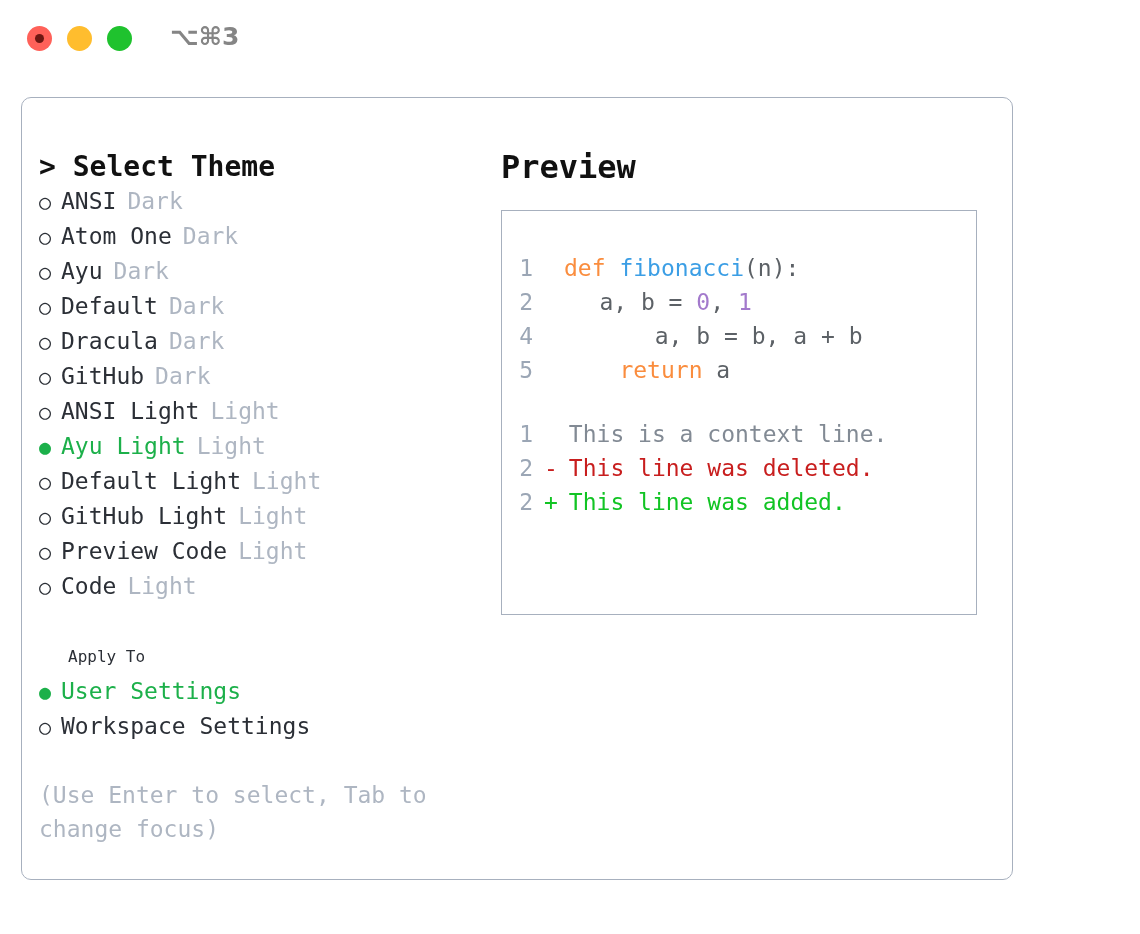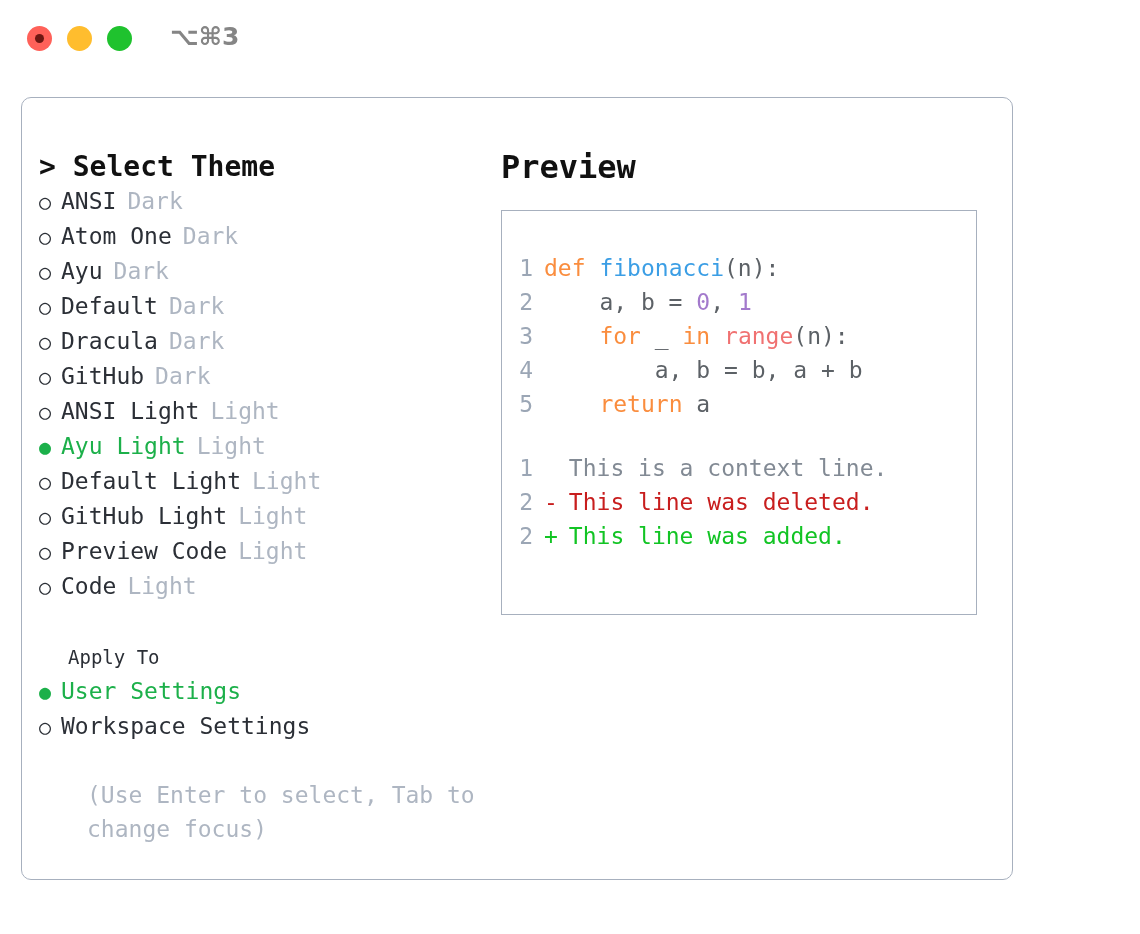--- a/index.html
+++ b/index.html
@@ -118,35 +118,34 @@
   }
   .opt-row.selected .opt-bullet { color: #1cb04a; }
   .opt-name { color: #2b2f36; }
   .opt-row.selected .opt-name { color: #1cb04a; }
   .opt-variant { color: #aeb6c2; }
   .opt-gap { display: inline-block; width: 11px; }
 
   .group-gap { height: 36px; }
 
   .subsection-title {
-    font-size: 19px;
+    font-size: 16px;
     color: #2b2f36;
     line-height: 34px;
     padding-left: 29px;
     white-space: pre;
   }
 
   .hint {
     margin-top: 34px;
     font-size: 23px;
     color: #aeb6c2;
     line-height: 34px;
     width: 405px;
     white-space: pre-wrap;
-    margin-left: 48px;
   }
 
   
   .right-col {
     position: absolute;
     left: 479px;
     top: 52px;
     width: 490px;
   }
   .preview-label {
@@ -177,21 +176,21 @@
     white-space: pre;
   }
   .lineno {
     color: #9ba6b5;
     display: inline-block;
     width: 14px;
     text-align: right;
   }
   .code-text { margin-left: 11px; }
 
-  .tok-kw   { color: #fa8d3e; }
+  .tok-kw   { color: #fa8d3e; margin-left: 20px; }
   .tok-fn   { color: #3b9ee5; }
   .tok-num  { color: #a37acc; }
   .tok-bi   { color: #f07171; }
   .tok-pl   { color: #5c6166; }
 
   .diff-gap { height: 30px; }
   .diff-ctx { color: #828a94; }
   .diff-del { color: #c81e1e; }
   .diff-add { color: #12c424; }
   .diff-mark { display: inline-block; width: 11px; }
@@ -245,21 +244,20 @@
       </div>
 
       <div class="right-col">
         <div class="preview-label">Preview</div>
 
         <div class="preview-box">
           <div class="code-area">
             <div id="code-block">
                 <div class="code-line"><span class="lineno">1</span><span class="code-text"><span class="tok-kw">def </span><span class="tok-fn">fibonacci</span><span class="tok-pl">(n):</span></span></div>
                 <div class="code-line"><span class="lineno">2</span><span class="code-text"><span class="tok-pl">    a, b = </span><span class="tok-num">0</span><span class="tok-pl">, </span><span class="tok-num">1</span></span></div>
-                <div class="code-line"><span class="lineno">3</span><span class="code-text"><span class="tok-pl">    </span><span class="tok-kw">for</span><span class="tok-pl"> _ </span><span class="tok-kw">in</span><span class="tok-pl"> </span><span class="tok-bi">range</span><span class="tok-pl">(n):</span></span></div>
                 <div class="code-line"><span class="lineno">4</span><span class="code-text"><span class="tok-pl">        a, b = b, a + b</span></span></div>
                 <div class="code-line"><span class="lineno">5</span><span class="code-text"><span class="tok-pl">    </span><span class="tok-kw">return</span><span class="tok-pl"> a</span></span></div>
               </div>
             <div class="diff-gap"></div>
             <div id="diff-block">
                 <div class="code-line"><span class="lineno">1</span><span class="code-text diff-ctx"><span class="diff-mark"> </span><span> This is a context line.</span></span></div>
                 <div class="code-line"><span class="lineno">2</span><span class="code-text diff-del"><span class="diff-mark">-</span><span> This line was deleted.</span></span></div>
                 <div class="code-line"><span class="lineno">2</span><span class="code-text diff-add"><span class="diff-mark">+</span><span> This line was added.</span></span></div>
               </div>
           </div>

